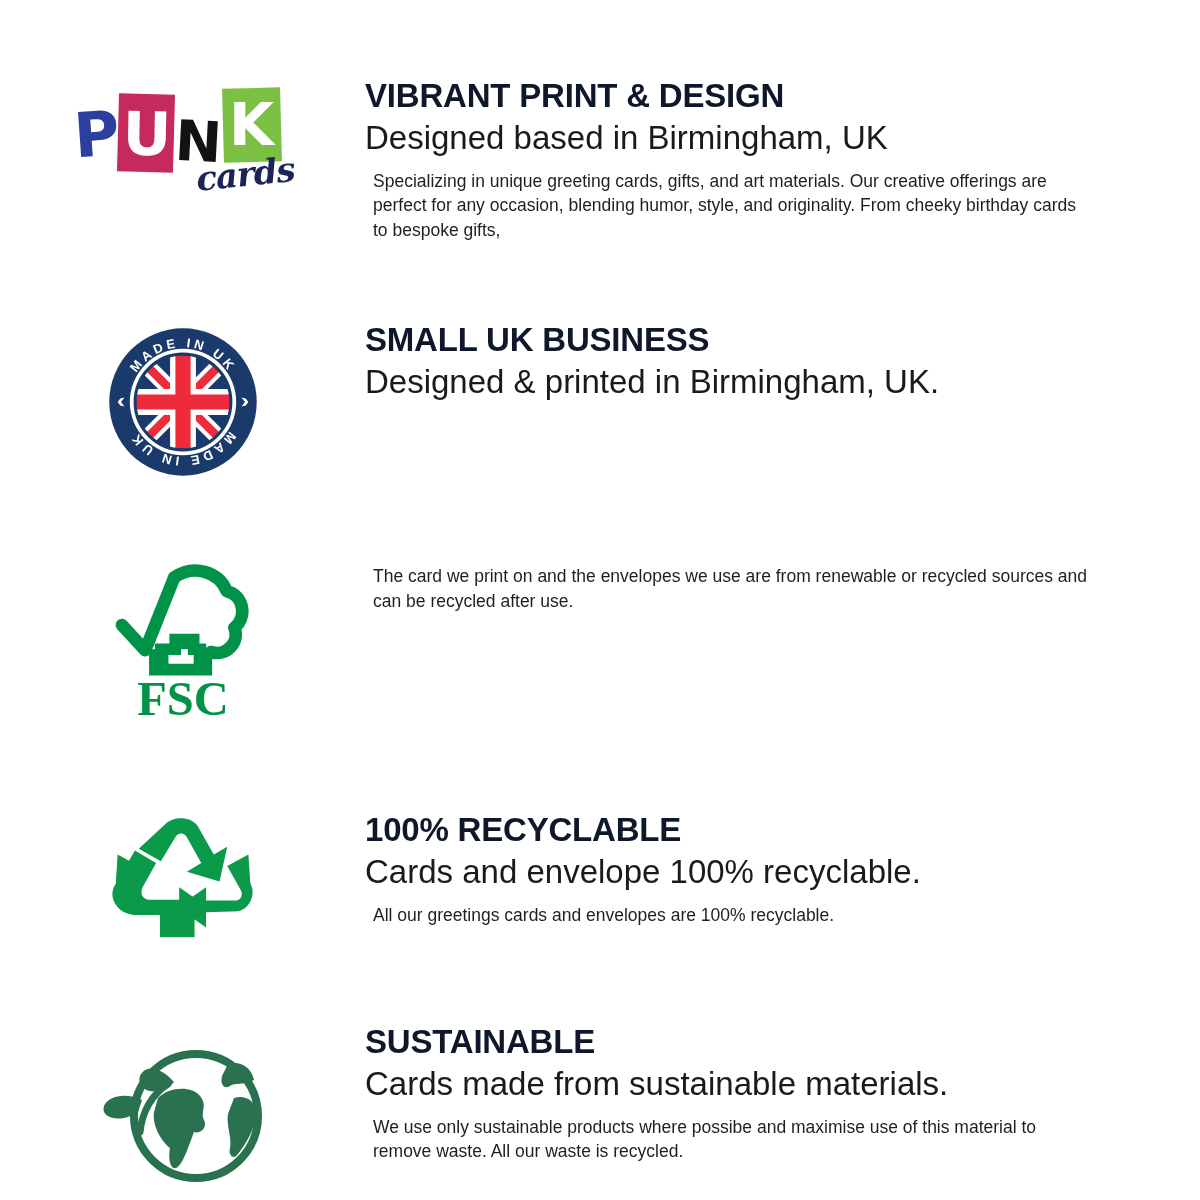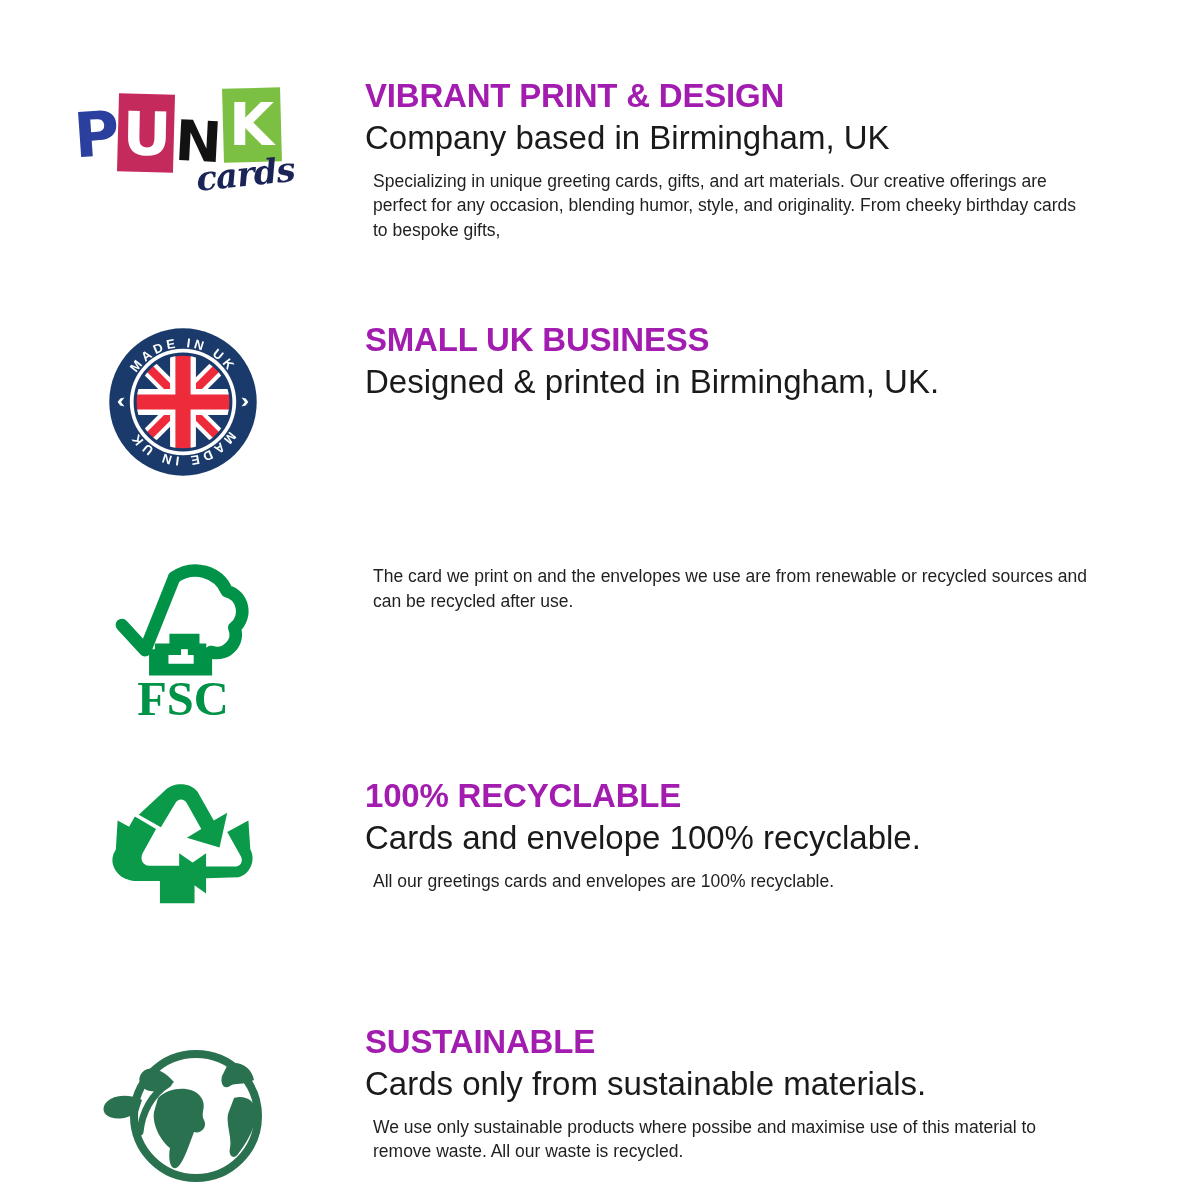--- a/index.html
+++ b/index.html
@@ -38,21 +38,21 @@
   .text-cell {
     flex: 1 1 auto;
     padding-right: 100px;
   }
   .feat-title {
     font-family: "Liberation Sans", sans-serif;
     font-weight: bold;
     font-size: 33px;
     letter-spacing: -0.2px;
     line-height: 1.08;
-    color: #a21caf;
+    color: #0f172a;
     margin: 0 0 6px 0;
     white-space: nowrap;
   }
   .feat-sub {
     font-family: "Liberation Sans", sans-serif;
     font-weight: normal;
     font-size: 33px;
     line-height: 1.12;
     color: #1a1a1a;
     margin: 0 0 12px 0;
@@ -64,21 +64,21 @@
     line-height: 1.42;
     color: #1f1f1f;
     margin: 8px;
     max-width: 720px;
   }
 
   
   #row-0 { top: 78px; }
   #row-1 { top: 322px; }
   #row-2 { top: 556px; }
-  #row-3 { top: 778px; }
+  #row-3 { top: 812px; }
   #row-4 { top: 1024px; }
 
   
   .logo-punkcards {
     position: relative;
     width: 230px;
     height: 110px;
   }
   .pk-letter {
     position: absolute;
@@ -159,21 +159,21 @@
         <span class="pk-block pk-ublock"></span>
         <span class="pk-letter pk-u">U</span>
         <span class="pk-letter pk-n">N</span>
         <span class="pk-block pk-kblock"></span>
         <span class="pk-letter pk-k">K</span>
         <span class="pk-cards">cards</span>
       </div>
     </div>
     <div class="text-cell">
       <h2 class="feat-title">VIBRANT PRINT &amp; DESIGN</h2>
-      <p class="feat-sub">Company based in Birmingham, UK</p>
+      <p class="feat-sub">Designed based in Birmingham, UK</p>
       <p class="feat-body">Specializing in unique greeting cards, gifts, and art materials. Our creative offerings are perfect for any occasion, blending humor, style, and originality. From cheeky birthday cards to bespoke gifts,</p>
     </div>
   </div>
 
   <div class="feature-row" id="row-1">
     <div class="icon-cell">
       <div class="badge-uk">
         <svg viewBox="0 0 200 200" width="152" height="152" aria-hidden="true">
           <defs>
             <path id="arcTop" d="M 28 100 A 72 72 0 0 1 172 100"></path>
@@ -295,18 +295,18 @@
           </g>
 
           <path d="M52 104 C 54 84, 64 66, 80 56" fill="none" stroke="#2a7150" stroke-width="7" stroke-linecap="round"></path>
           <path d="M78 58 C 62 40, 48 42, 44 52 C 40 64, 56 74, 74 62 Z" fill="#2a7150" transform="translate(8,-4)"></path>
           <path d="M56 78 C 40 70, 22 74, 18 84 C 14 96, 34 102, 52 90 Z" fill="#2a7150" transform="translate(-2,-6)"></path>
         </svg>
       </div>
     </div>
     <div class="text-cell">
       <h2 class="feat-title">SUSTAINABLE</h2>
-      <p class="feat-sub">Cards only from sustainable materials.</p>
+      <p class="feat-sub">Cards made from sustainable materials.</p>
       <p class="feat-body">We use only sustainable products where possibe and maximise use of this material to remove waste. All our waste is recycled.</p>
     </div>
   </div>
 
 </div>
 
 </body></html>

